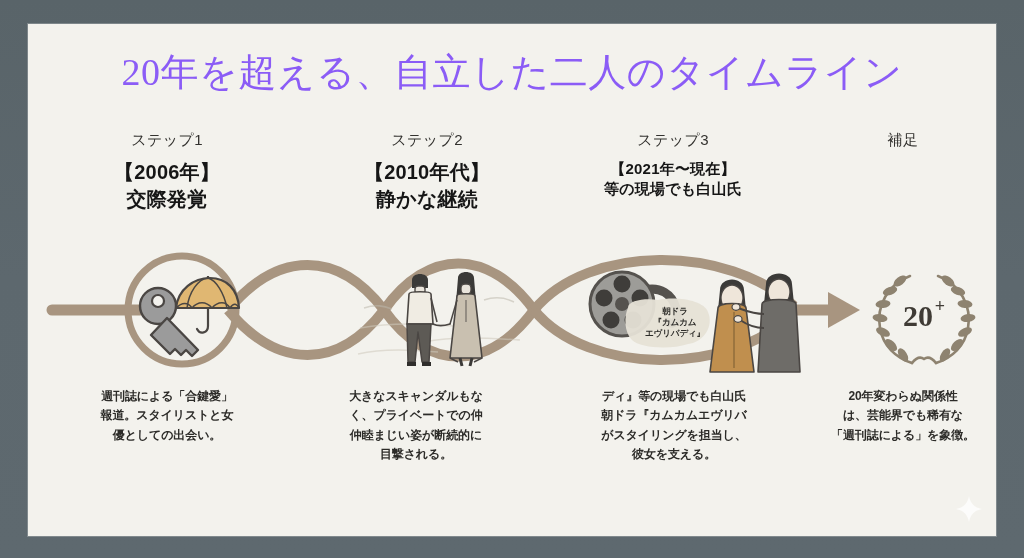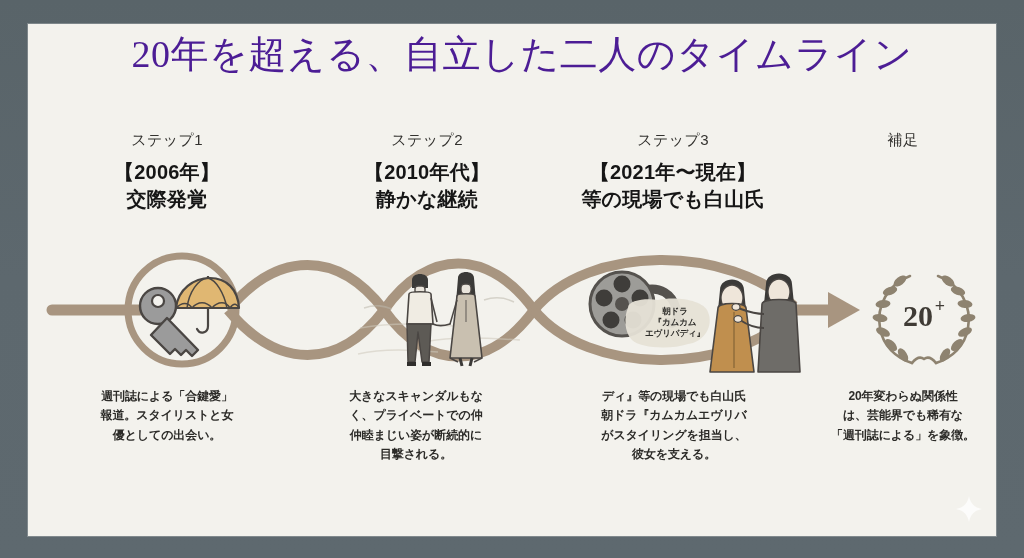--- a/index.html
+++ b/index.html
@@ -19,48 +19,47 @@
     box-shadow:0 0 0 1px rgba(255,255,255,.22);
     overflow:hidden;
   }
   .corner-star{
     position:absolute;right:14px;bottom:14px;width:26px;height:26px;
     opacity:.85;
   }
 
   
   .title{
-    position:absolute;left:0;top:8px;width:968px;
+    position:absolute;left:0;top:26px;width:968px;
     text-align:center;
     font-family:"Liberation Serif","DejaVu Serif",serif;
     font-size:38px;line-height:1.2;font-weight:400;
-    color:#4c1d95;letter-spacing:.5px;
+    color:#8b5cf6;letter-spacing:.5px;
     white-space:nowrap;
-    padding-left:10px;
   }
 
   
   .cols{position:absolute;left:0;top:0;width:968px;height:368px;}
   .col{position:absolute;top:106px;text-align:center;}
   .col-0{left:14px;width:250px;}
   .col-1{left:274px;width:250px;}
   .col-2{left:504px;width:282px;}
   .col-3{left:782px;width:186px;}
 
   .step-label{
     font-size:15px;color:#33322f;font-weight:400;line-height:1.3;
     letter-spacing:.4px;
   }
   .step-title{
     margin-top:9px;
     font-size:20px;font-weight:700;color:#161616;line-height:1.35;
     letter-spacing:.2px;
   }
   .step-title .ln{display:block;white-space:nowrap;}
-  .col-2 .step-title{font-size:20px;}
+  .col-2 .step-title{font-size:15px;}
 
   
   .desc{
     position:absolute;top:363px;text-align:center;
     font-size:12px;line-height:1.62;color:#2c2b28;font-weight:700;
     letter-spacing:-.1px;
   }
   .desc .ln{display:block;white-space:nowrap;}
   .d-0{left:20px;width:238px;}
   .d-1{left:264px;width:248px;}

